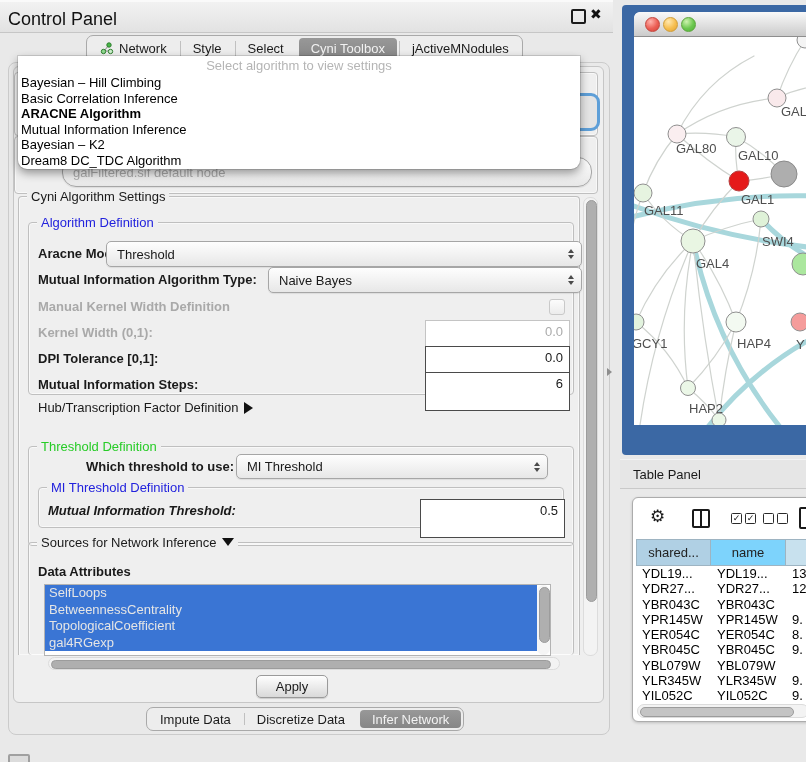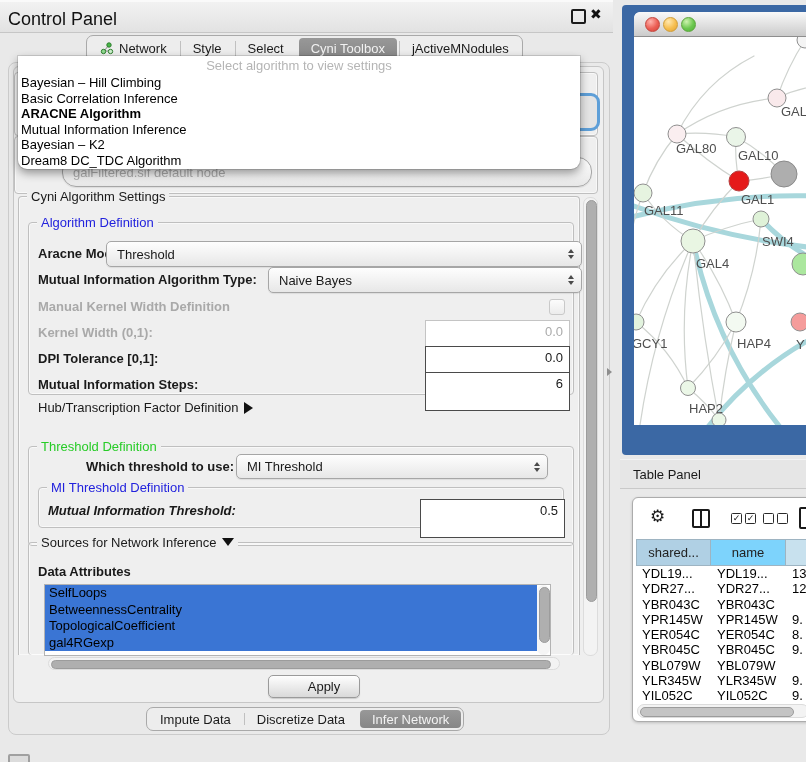--- a/index.html
+++ b/index.html
@@ -39,21 +39,21 @@
   .tri-r{display:inline-block;width:0;height:0;border-top:6px solid transparent;border-bottom:6px solid transparent;
          border-left:9px solid #111;vertical-align:-2px;margin-left:6px}
   .tri-d{display:inline-block;width:0;height:0;border-left:6px solid transparent;border-right:6px solid transparent;
          border-top:8px solid #111;vertical-align:1px;margin-left:5px}
   .popup{left:18px;top:56px;width:562px;height:113px;background:#fff;border-radius:0 0 9px 9px;
          box-shadow:0 4px 10px rgba(0,0,0,.4),0 0 0 1px rgba(0,0,0,.12);z-index:20}
   .popup .hdr{height:19px;text-align:center;color:#B5B5B5;font-size:13px;line-height:19px}
   .popup .it{height:15.6px;line-height:15.6px;padding-left:3px;font-size:13px;color:#000;white-space:nowrap}
   .popup .it.b{font-weight:bold}
   .list{position:absolute;background:#fff;border:1px solid #B3B3B3}
-  .list .row{height:16.6px;line-height:16.6px;background:#3A75D4;color:#000000;padding-left:4px;font-size:13px}
+  .list .row{height:16.6px;line-height:16.6px;background:#3A75D4;color:#e5e5e5;padding-left:4px;font-size:13px}
   .sb-track{position:absolute;background:#F3F3F3;border:1px solid #DCDCDC;border-radius:7px}
   .sb-thumb{position:absolute;background:#AFAFAF;border:1px solid #9C9C9C;border-radius:6px}
   .btn{position:absolute;border:1px solid #9A9A9A;border-radius:5px;background:linear-gradient(#FEFEFE,#D9D9D9);
        font-size:13px;display:flex;align-items:center;justify-content:center;box-shadow:0 1px 1px rgba(0,0,0,.15)}
   
   .netframe{left:622px;top:5px;width:184px;height:450px;background:#3B68A4;border-radius:4px 0 0 4px}
   .netwin{left:634px;top:12px;width:176px;height:413px;background:#fff;border-radius:6px 0 0 0;overflow:hidden}
   .nettitle{position:absolute;left:0;top:0;width:100%;height:24px;background:linear-gradient(#F9F9F9,#CBCBCB);
             border-bottom:1px solid #8E8E8E;border-radius:6px 0 0 0}
   .light{position:absolute;top:5px;width:13px;height:13px;border-radius:50%}
@@ -201,21 +201,21 @@
   </div>
 </div>
 
 <div class="sb-track abs" style="left:583px;top:197px;width:13px;height:457px;">
   <div class="sb-thumb" style="left:1.5px;top:2px;width:9px;height:400px;"></div>
 </div>
 <div class="sb-track abs" style="left:48px;top:657px;width:510px;height:11px;">
   <div class="sb-thumb" style="left:2px;top:1.5px;width:498px;height:7px;"></div>
 </div>
 
-<div class="btn" style="left:268px;top:675px;width:70px;height:21px;padding-left:20px;">
+<div class="btn" style="left:256px;top:675px;width:70px;height:21px;">
   <span>Apply</span>
 </div>
 
 <div class="abs tabbar" style="left:146px;top:707px;height:22px;">
     <div class="tab">Impute Data</div>
     <div class="tab">Discretize Data</div>
     <div class="tab sel">Infer Network</div>
   </div>
 
 <div class="abs" style="left:8px;top:754px;width:18px;height:12px;border:2px solid #A0A0A0;background:#DCDCDC;border-radius:2px;"></div>

